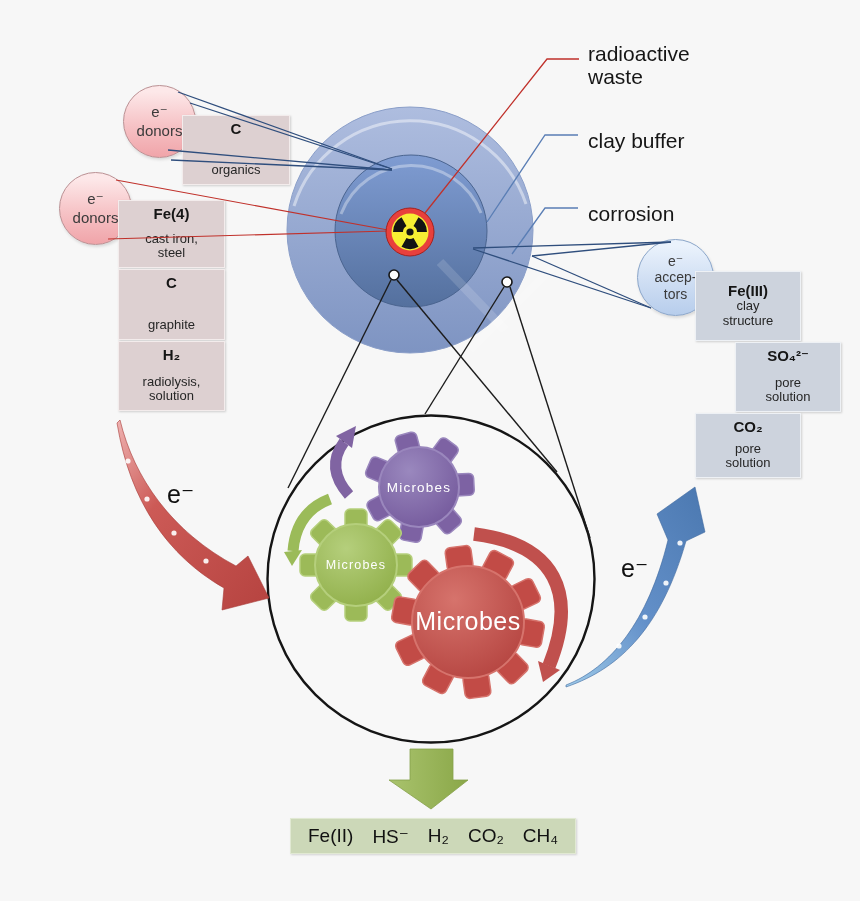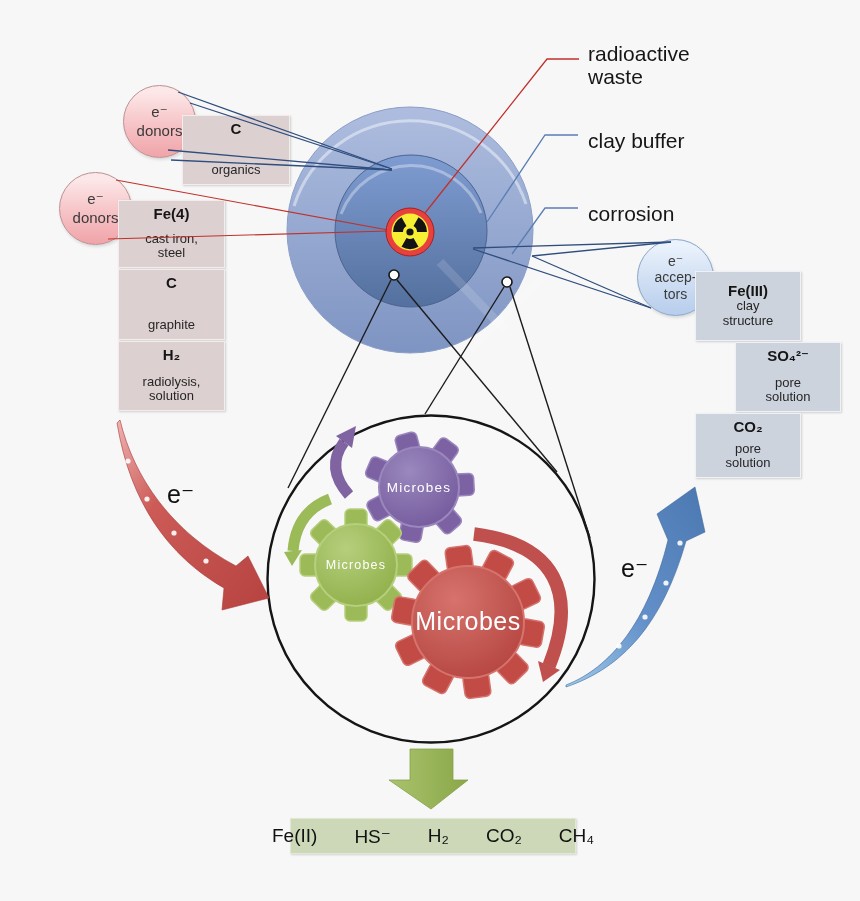--- a/index.html
+++ b/index.html
@@ -25,21 +25,21 @@
          box-shadow:1px 2px 3px rgba(0,0,0,.12);}
   .bluec{background:linear-gradient(180deg,#eaf2fc 8%,#cfdef3 55%,#b7cdec 100%);
          border:1px solid #8aa5c9;font-size:14px;color:#3a3a3a;line-height:1.15;
          box-shadow:1px 2px 3px rgba(0,0,0,.12);}
 
   .callout{position:absolute;font-size:21px;color:#161616;white-space:pre-line;line-height:1.1;margin-top:6px;}
   .elabel{position:absolute;font-size:25px;color:#101010;}
 
   .products{position:absolute;left:290px;top:818px;width:286px;height:36px;
             background:#ccd8b8;border:1px solid #e1e9d3;box-shadow:1px 1px 2px rgba(0,0,0,.15);
-            display:flex;align-items:center;justify-content:center;gap:37px;
+            display:flex;align-items:center;justify-content:center;gap:19px;
             font-size:19px;color:#111;box-sizing:border-box;}
 </style>
 </head>
 <body>
 
 <div class="canvas">
 
   <svg class="layer" width="860" height="901">
     <defs>
       <linearGradient id="gout" x1="0" y1="0" x2="0" y2="1">

